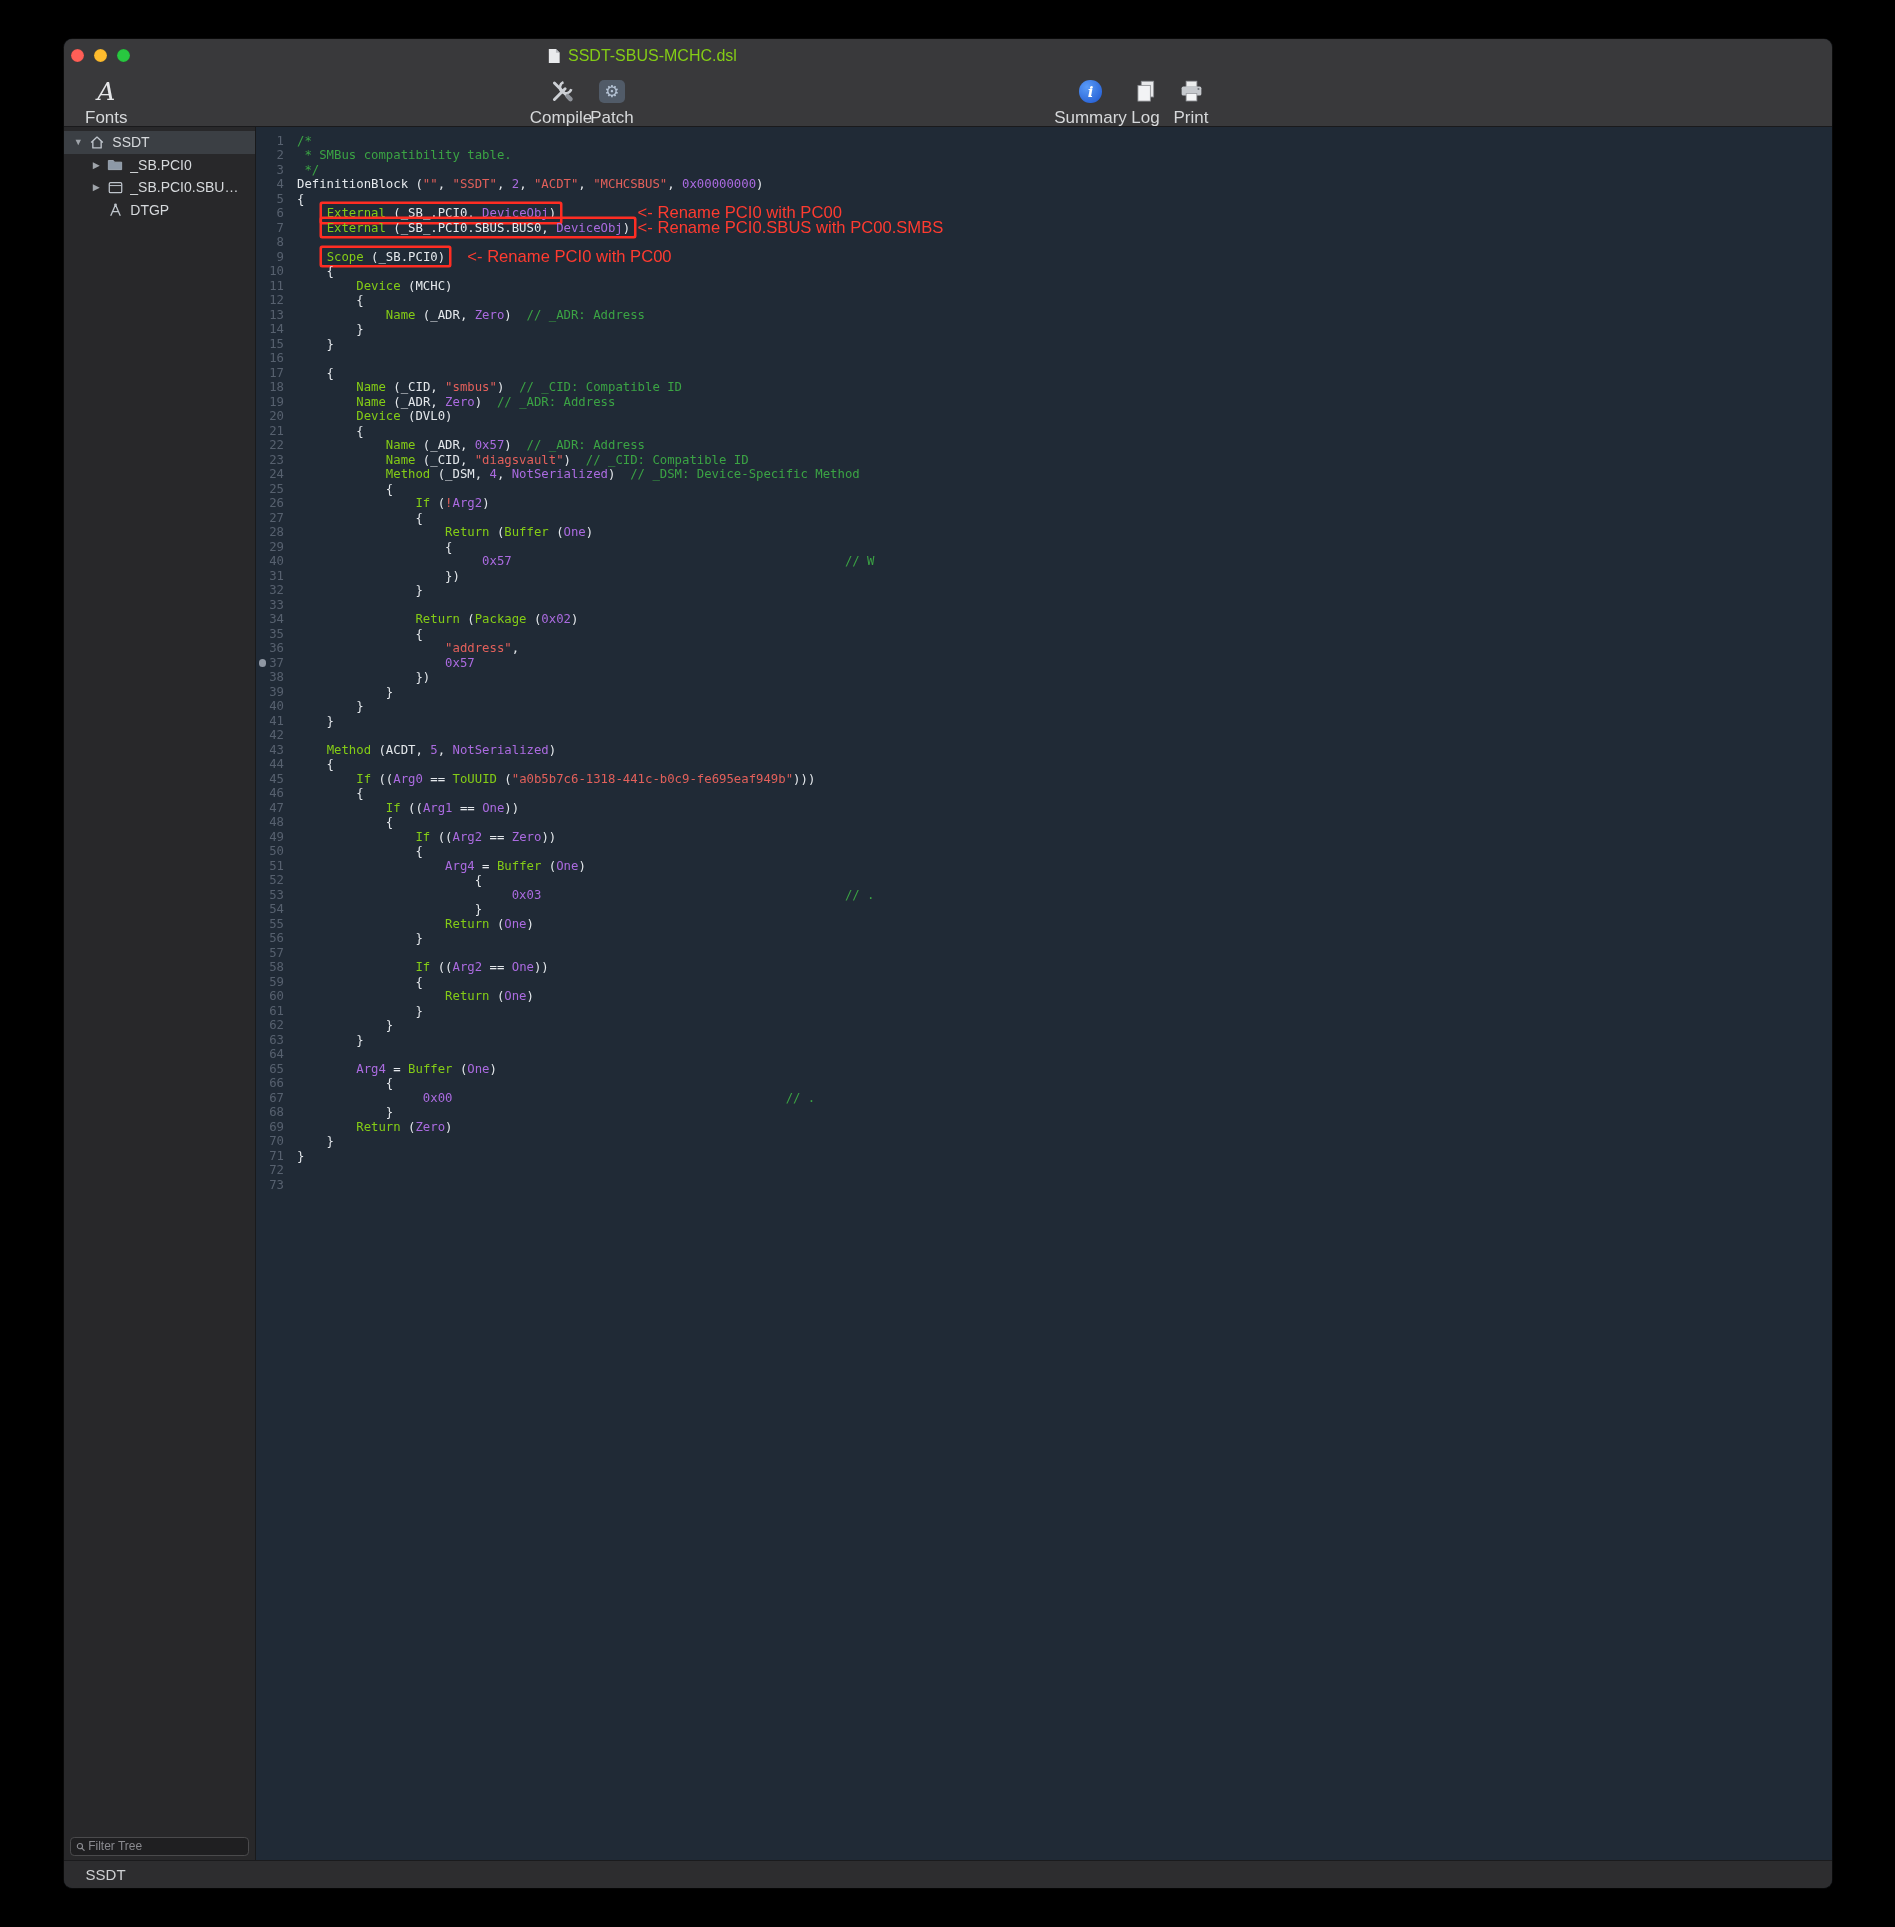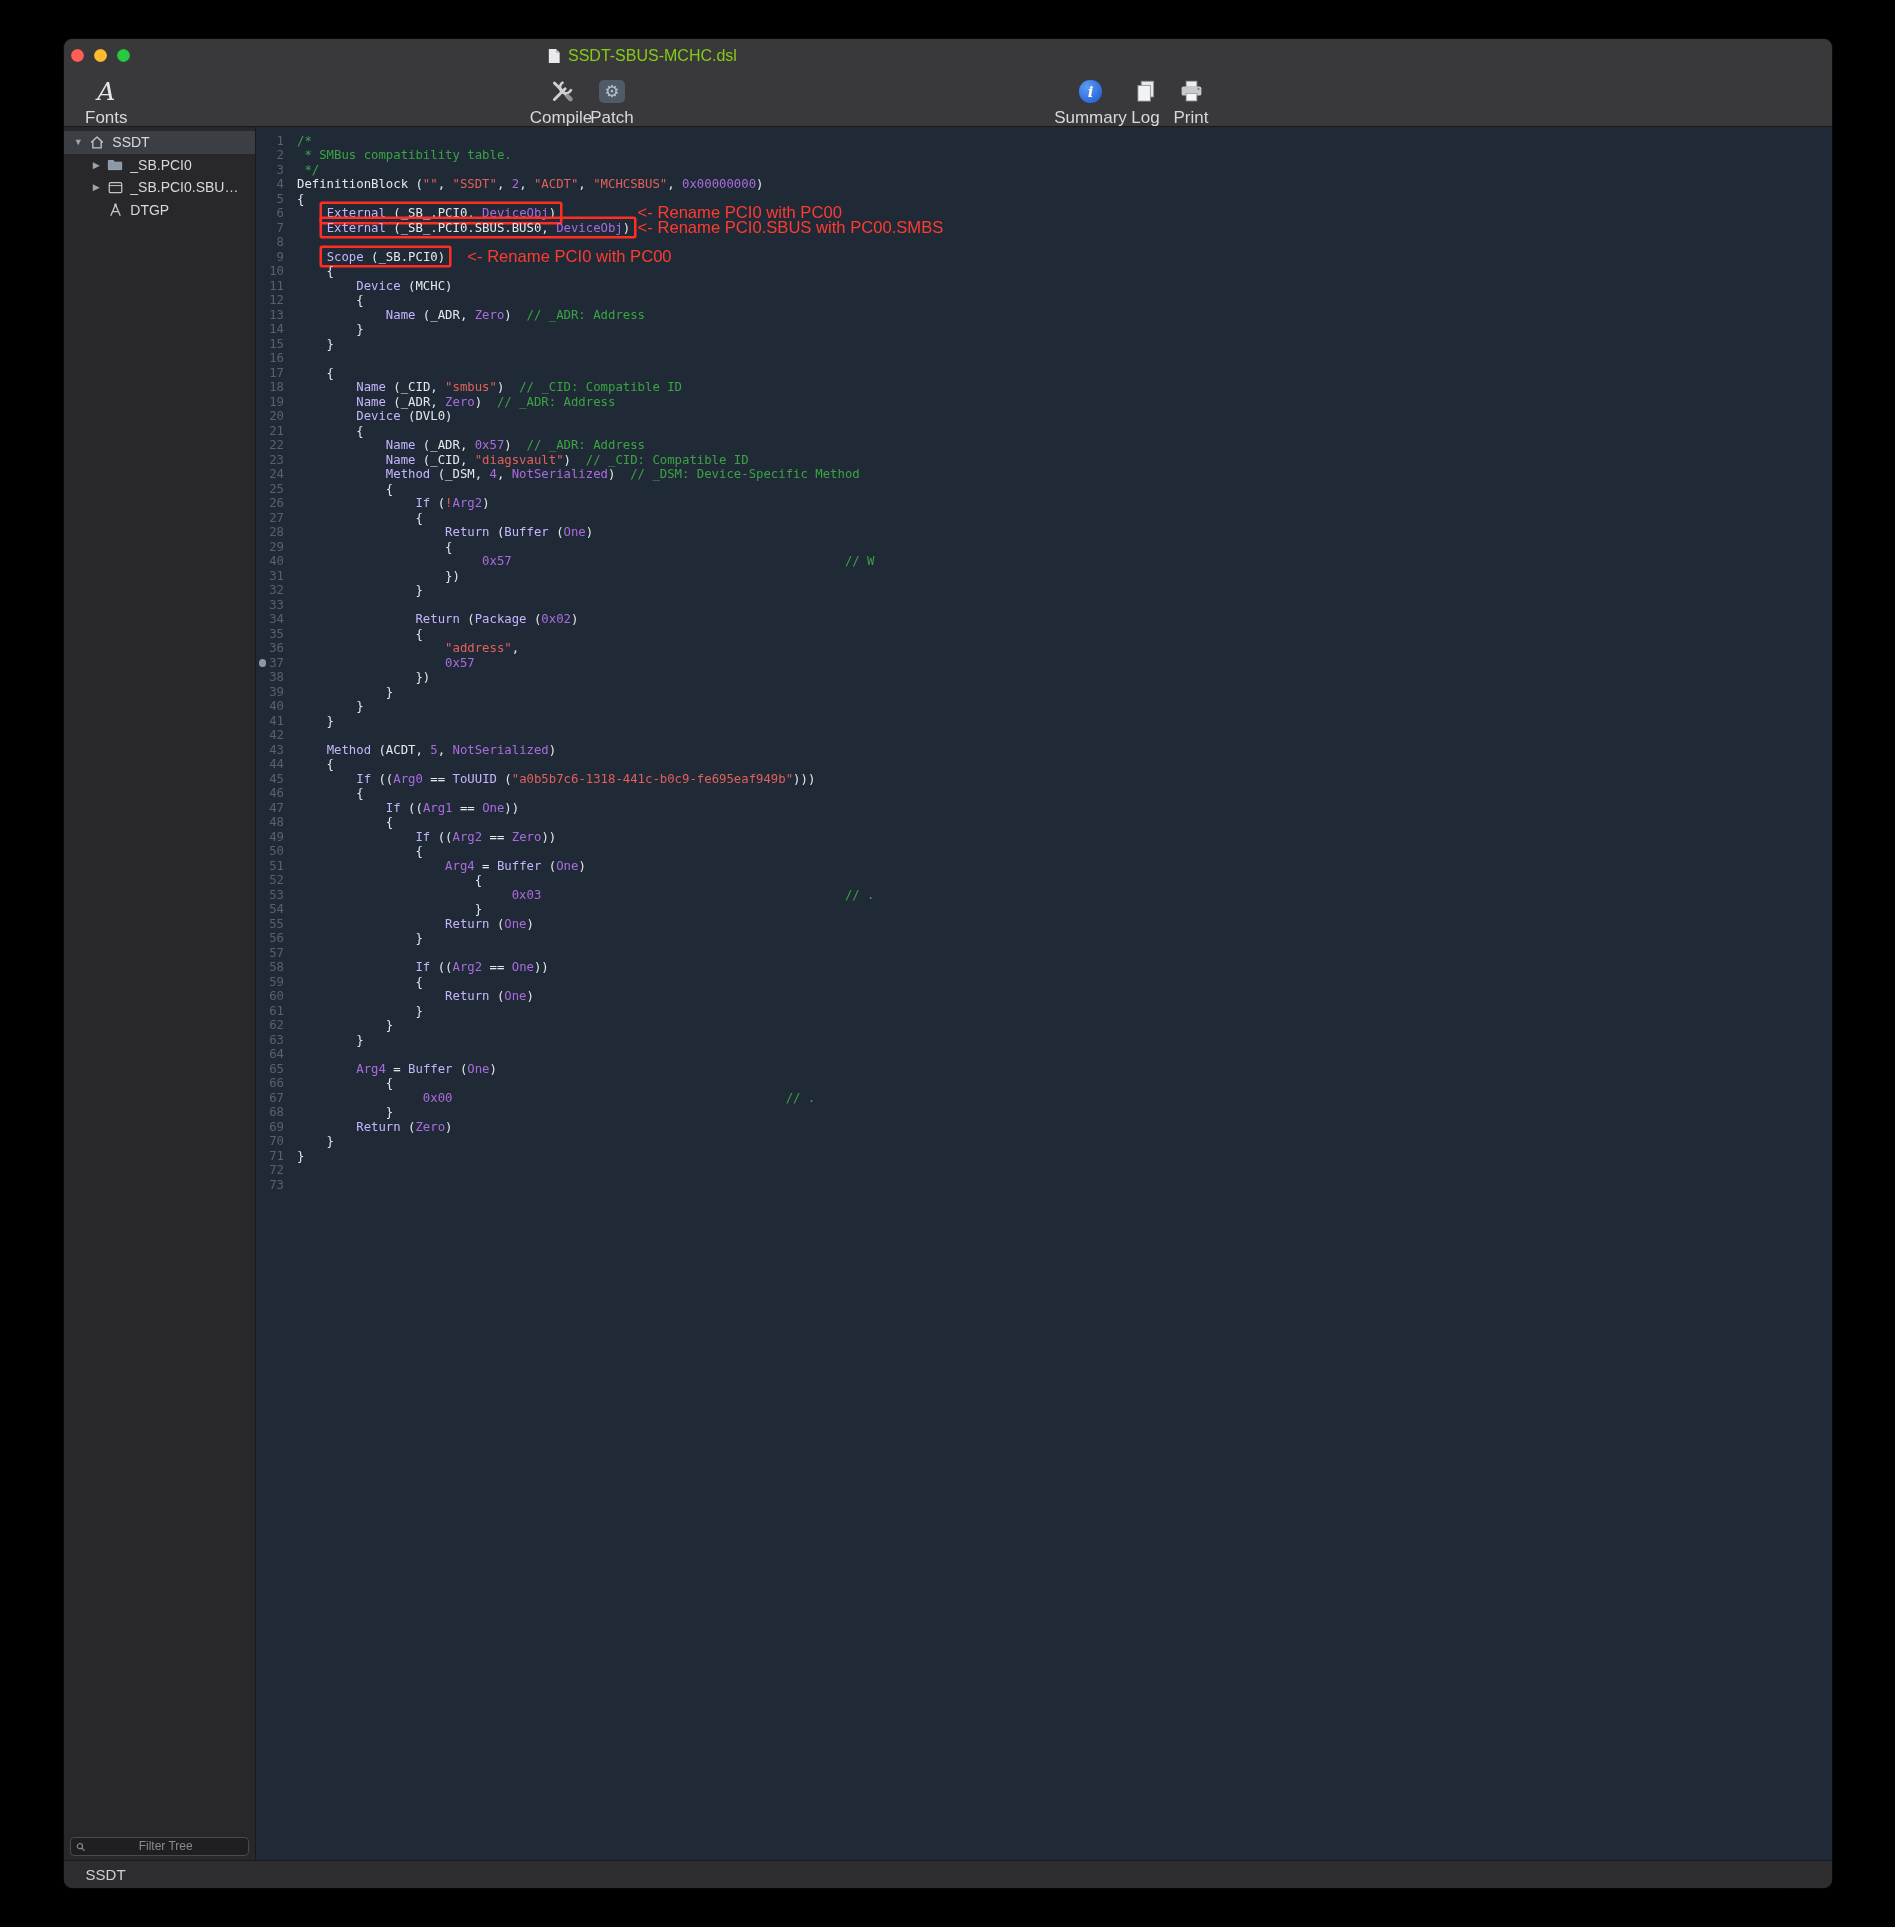--- a/index.html
+++ b/index.html
@@ -40,32 +40,32 @@
   .tree { padding-top:4.2px; }
   .trow { height:22.4px; display:flex; align-items:center; font-size:14px; color:#d6d9dc; padding-left:5px; }
   .trow.lvl1 { padding-left:23px; }
   .trow.selected { background:#3b3f44; }
   .disc { width:18.3px; text-align:center; font-size:9.1px; color:#9fa4aa; flex:0 0 auto; }
   .ticon { width:20px; display:flex; justify-content:center; flex:0 0 auto; }
   .tlabel { margin-left:5px; white-space:nowrap; }
   .filter { position:absolute; left:5.8px; right:5.8px; bottom:4.2px; height:19px; border-radius:4.2px;
             background:#1f1f21; border:0.8px solid #4a4a4c; display:flex; align-items:center; padding:0 5px; gap:3.3px; }
   .filter input { flex:1; background:transparent; border:none; outline:none; color:#c5c5c8; font-size:12px;
-                  font-family:"Liberation Sans", sans-serif;text-align:center; }
+                  font-family:"Liberation Sans", sans-serif; }
   .filter input::placeholder { color:#8a8a8f; }
 
   
   .editor { flex:1; position:relative; background:#202a36; overflow:hidden;
             font-family:"DejaVu Sans Mono", monospace; font-size:12.3px; line-height:14.5px;
             padding:6.6px 0 0 41px; }
   .gutter { position:absolute; left:0; top:6.6px; width:33px; text-align:right; padding-right:5px; color:#57616f; }
   .ln { height:14.5px; }
   .cl { height:14.5px; white-space:pre; }
   .tok-p { color:#e4e8ec; }
-  .tok-k { color:#c4b5fd; }
+  .tok-k { color:#84cc16; }
   .tok-s { color:#e2605b; }
   .tok-n { color:#ab6be0; }
   .tok-c { color:#3ba344; }
   .tok-a { font-family:"Liberation Sans", sans-serif; font-size:16.6px; color:#ff3b30;
            display:inline-block; height:14.5px; line-height:14.5px; vertical-align:top; }
   .redbox { box-shadow:0 0 0 2.5px #ff2d23; border-radius:0.8px; padding:1.7px 4.2px; margin:0 -4.2px; }
   .line-marker { position:absolute; left:2.5px; top:532px; width:7.5px; height:7.5px; border-radius:50%; background:#8f97a3; }
 
   
   .statusbar { height:28px; background:#2d2d2f; border-top:0.8px solid #1b1b1d;

